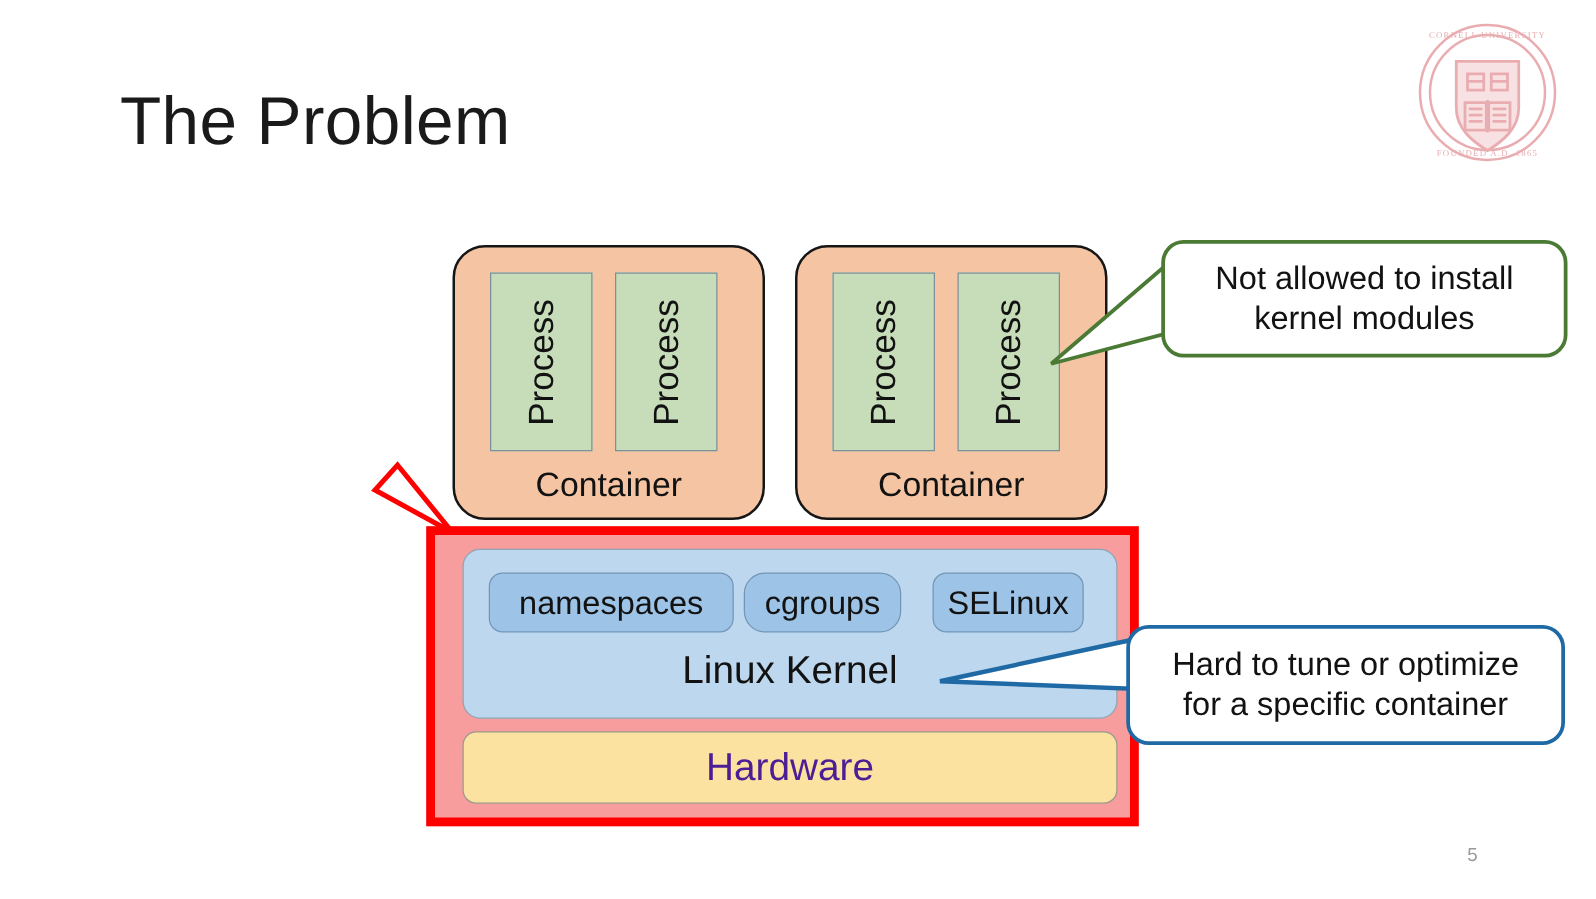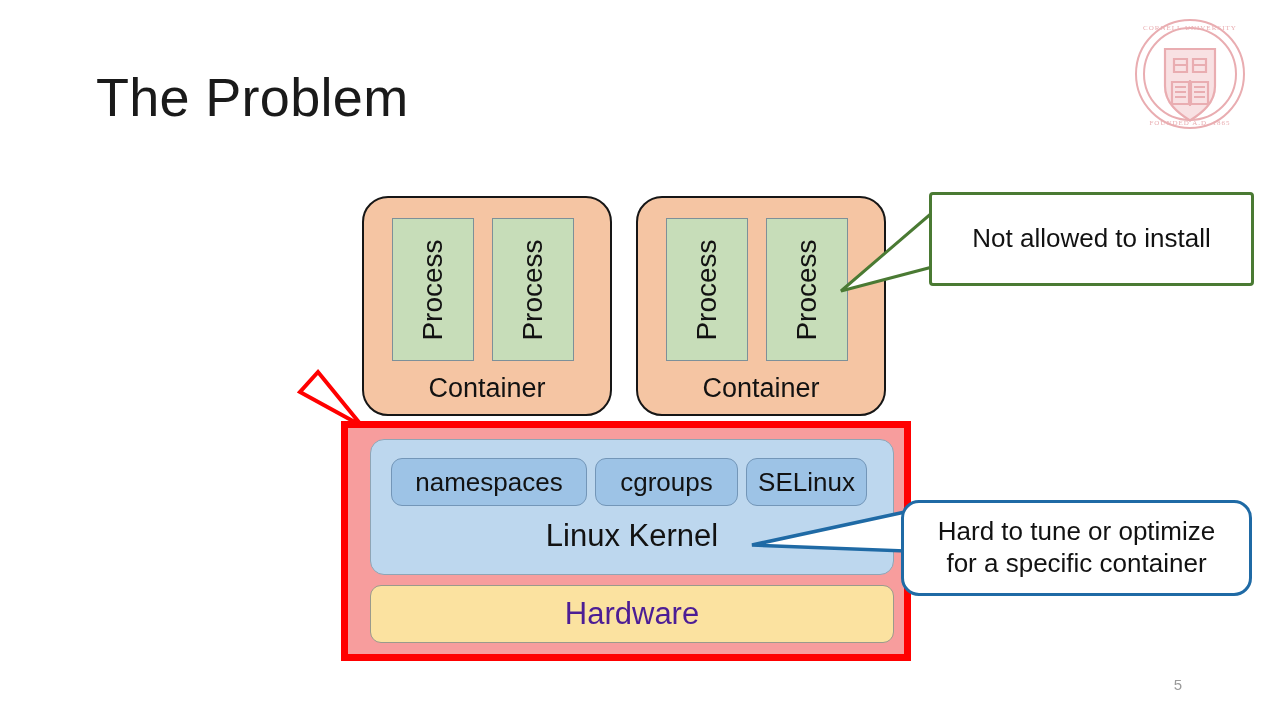--- a/index.html
+++ b/index.html
@@ -174,21 +174,21 @@
     height: 116px;
     border: 4px solid #ff0000;
     border-radius: 18px;
   }
   #callout-green {
     left: 929px;
     top: 192px;
     width: 325px;
     height: 94px;
     border: 3px solid #4a7a33;
-    border-radius: 4px;
+    border-radius: 18px;
   }
   #callout-blue {
     left: 901px;
     top: 500px;
     width: 351px;
     height: 96px;
     border: 3.5px solid #1f6aa5;
     border-radius: 18px;
   }
   .callout-text {
@@ -257,21 +257,21 @@
     <div class="process-box" style="left:128px; top:20px; width:82px; height:143px;">
       <span class="process-label">Process</span>
     </div>
     <div class="container-label" style="top:175px;">Container</div>
   </div>
 
   <div id="kernel-stack">
 
     <div id="linux-kernel-box">
       <div class="kernel-feature" style="left:20px; width:196px;">namespaces</div>
-      <div class="kernel-feature" style="left:224px; width:143px;">cgroups</div>
+      <div class="kernel-feature" style="left:224px; width:126px;border-radius:17px;">cgroups</div>
       <div class="kernel-feature" style="left:375px; width:121px;">SELinux</div>
       <div id="linux-kernel-label">Linux Kernel</div>
     </div>
 
     <div id="hardware-box">Hardware</div>
   </div>
 
   <svg id="tails-under" class="tail-svg">
 
     <g>
@@ -284,20 +284,21 @@
 
     <g>
       <polygon points="905,512 752,545 905,551" fill="#ffffff" stroke="#1f6aa5" stroke-width="3.5" stroke-linejoin="miter"></polygon>
     </g>
   </svg>
 
 
   <div id="callout-green" class="callout">
     <div class="callout-text">
       <span>Not allowed to install</span><br>
+      <span>kernel modules</span>
     </div>
   </div>
 
   <div id="callout-blue" class="callout">
     <div class="callout-text">
       <span>Hard to tune or optimize</span><br>
       <span>for a specific container</span>
     </div>
   </div>
 

